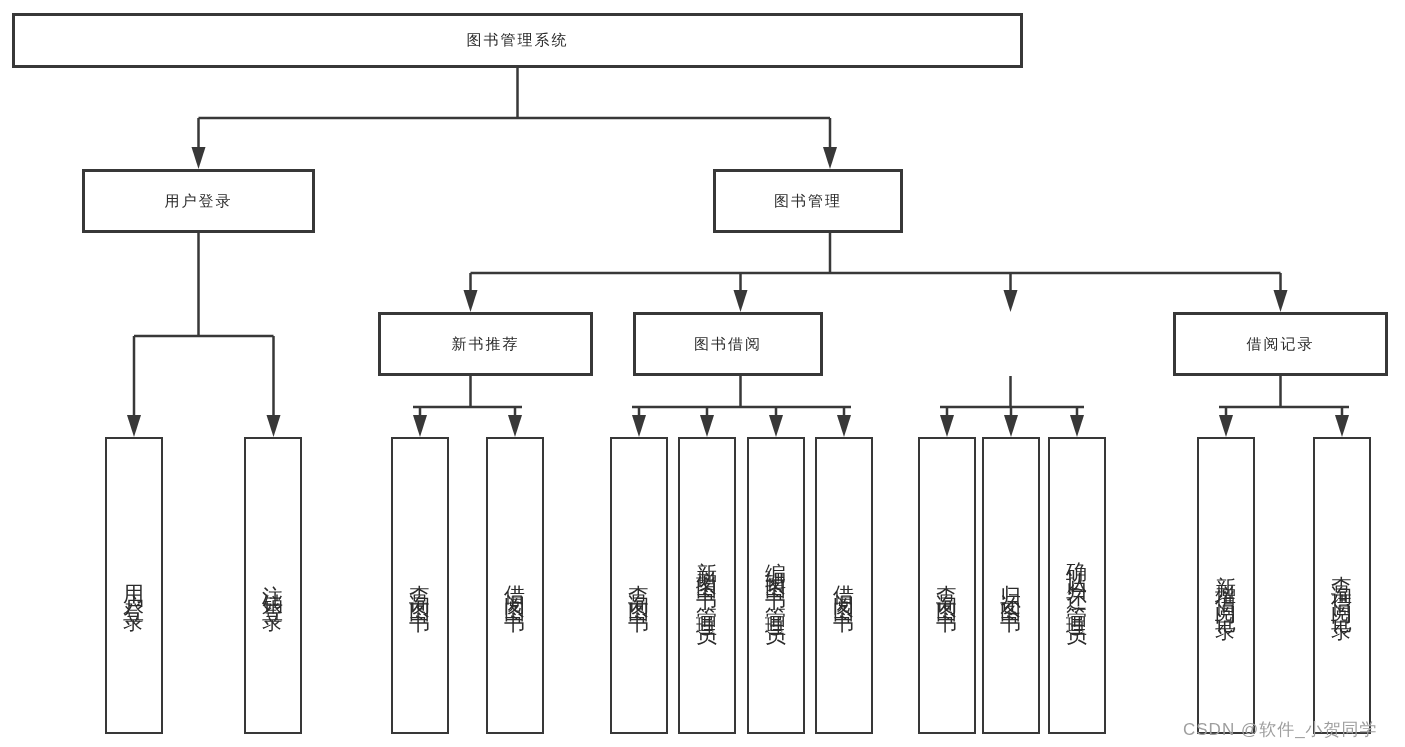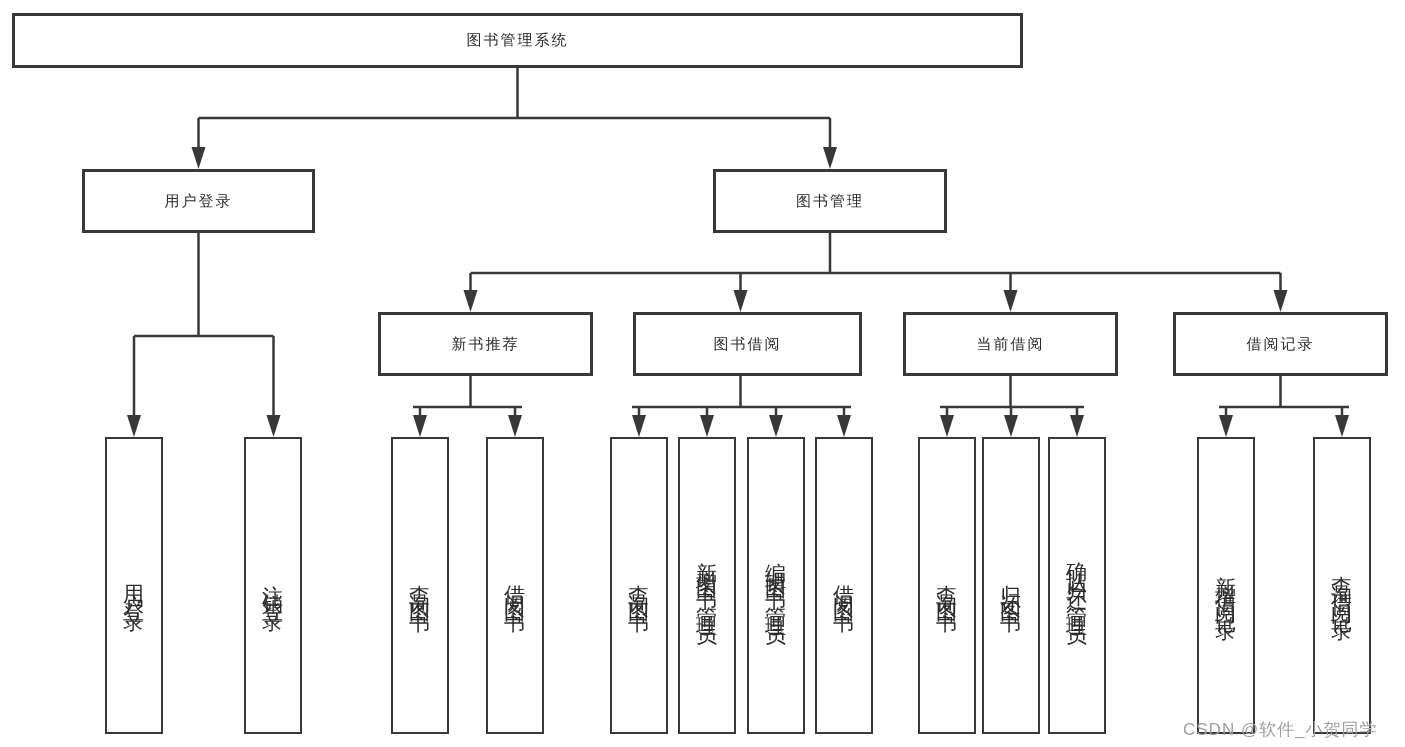--- a/index.html
+++ b/index.html
@@ -93,25 +93,24 @@
     <polygon points="1070,415 1084,415 1077,437"></polygon>
 
     <path d="M1280.5 376 V407 M1219 407 H1349 M1226 407 V418 M1342 407 V418"></path>
     <polygon points="1219,415 1233,415 1226,437"></polygon>
     <polygon points="1335,415 1349,415 1342,437"></polygon>
   </svg>
 
   <div class="node" style="left:12px;top:13px;width:1011px;height:55px">图书管理系统</div>
 
   <div class="node" style="left:82px;top:169px;width:233px;height:64px">用户登录</div>
-  <div class="node" style="left:713px;top:169px;width:234px;height:64px">图书管理</div>
+  <div class="node" style="left:713px;top:169px;width:190px;height:64px">图书管理</div>
 
   <div class="node" style="left:378px;top:312px;width:215px;height:64px">新书推荐</div>
-  <div class="node" style="left:633px;top:312px;width:229px;height:64px">图书借阅</div>
-  <div class="node" style="left:903px;top:312px;width:215px;height:64px">当前借阅</div>
+  <div class="node" style="left:633px;top:312px;width:190px;height:64px">图书借阅</div>
   <div class="node" style="left:1173px;top:312px;width:215px;height:64px">借阅记录</div>
 
   <div class="leaf" style="left:105px">
     <span class="vtext">用户登录</span>
     </div>
   <div class="leaf" style="left:244px">
     <span class="vtext">注销登录</span>
     </div>
 
   <div class="leaf" style="left:391px">

